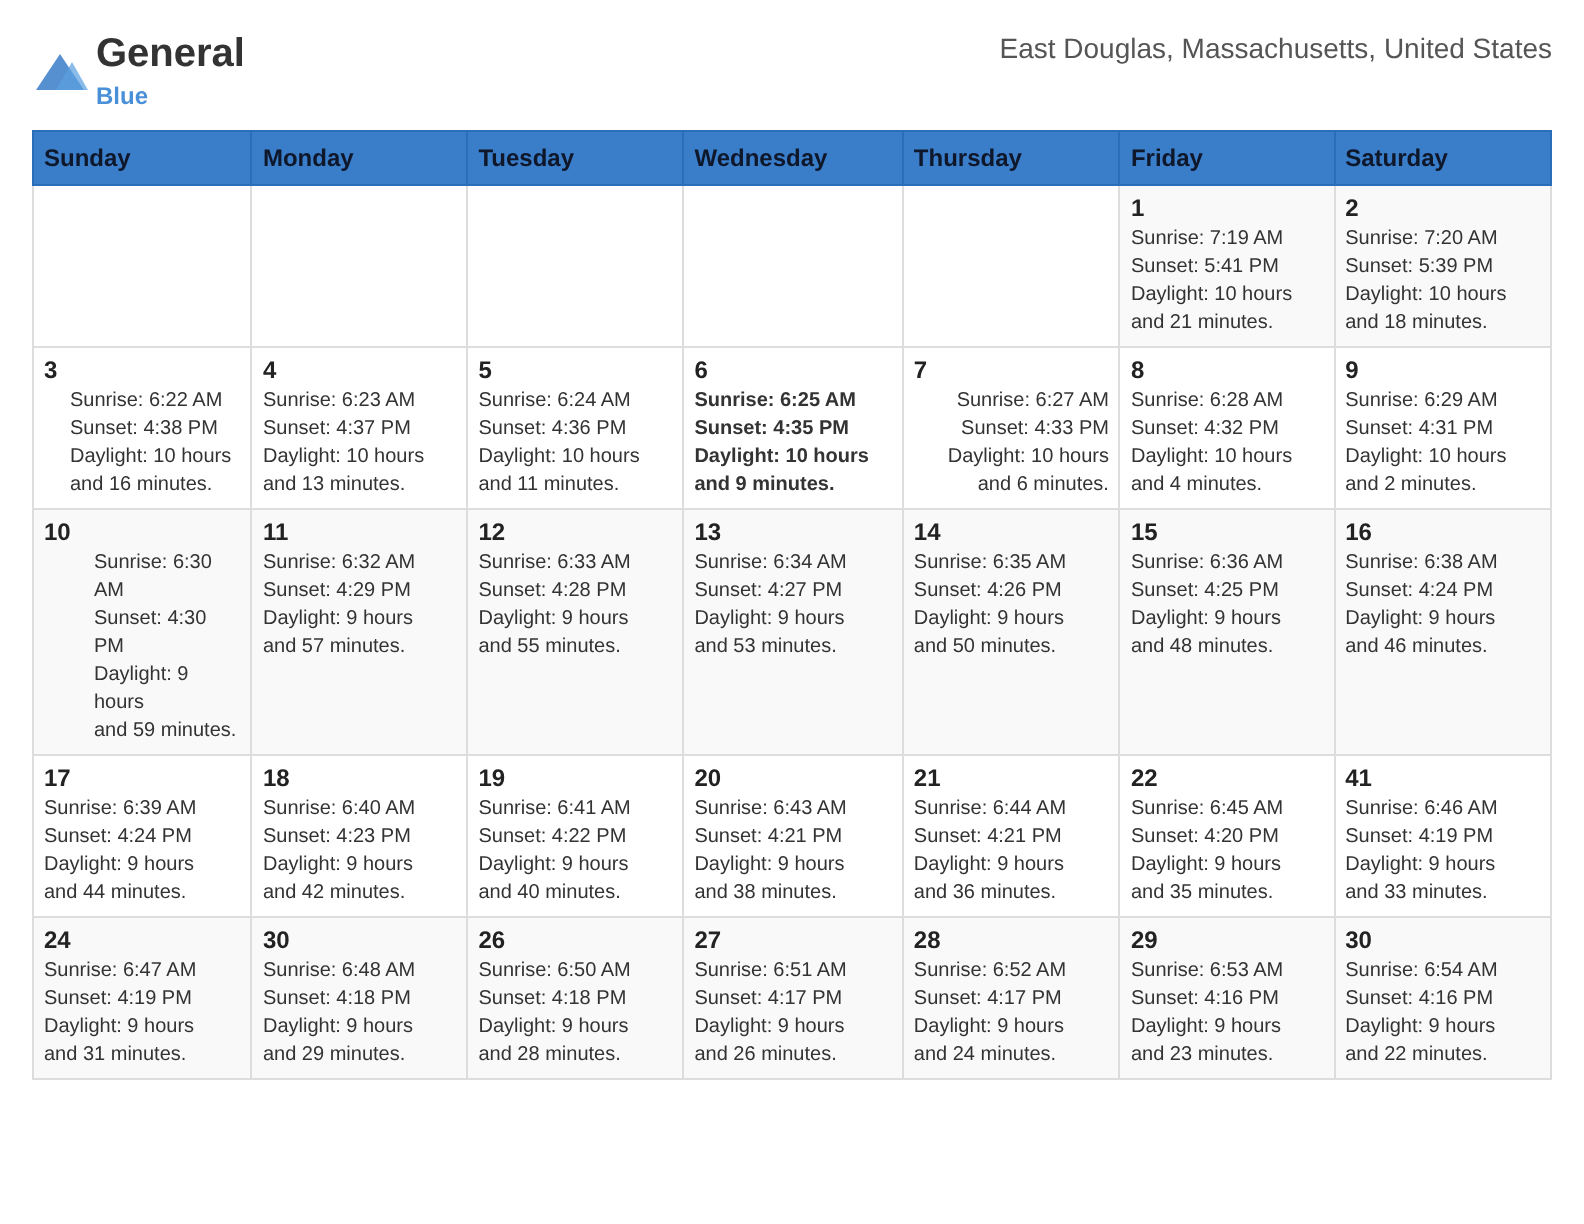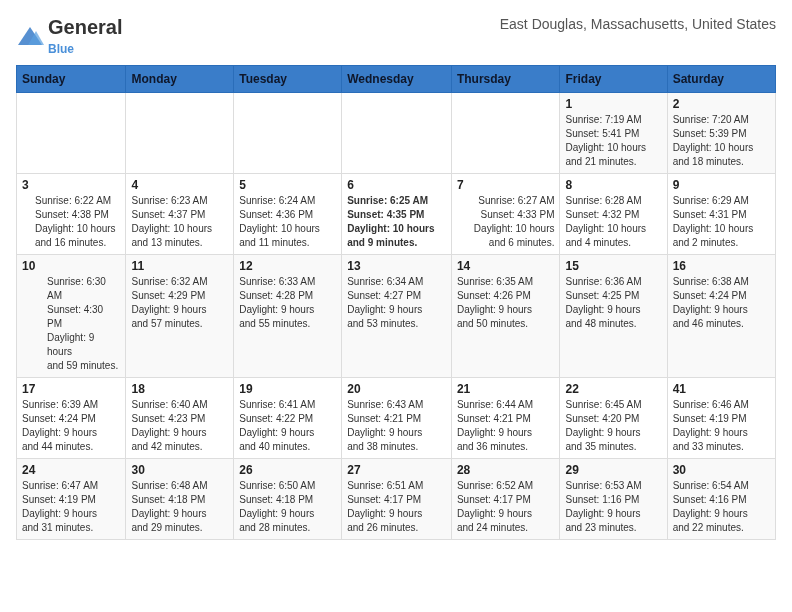--- a/index.html
+++ b/index.html
@@ -329,21 +329,21 @@
         <td>
           <div class="day-number">28</div>
           <div class="day-info" style="white-space: pre-line;">Sunrise: 6:52 AM
 Sunset: 4:17 PM
 Daylight: 9 hours
 and 24 minutes.</div>
         </td>
         <td>
           <div class="day-number">29</div>
           <div class="day-info" style="white-space: pre-line;">Sunrise: 6:53 AM
-Sunset: 1:16 PM
+Sunset: 4:16 PM
 Daylight: 9 hours
 and 23 minutes.</div>
         </td>
         <td>
           <div class="day-number">30</div>
           <div class="day-info" style="white-space: pre-line;">Sunrise: 6:54 AM
 Sunset: 4:16 PM
 Daylight: 9 hours
 and 22 minutes.</div>
         </td>

